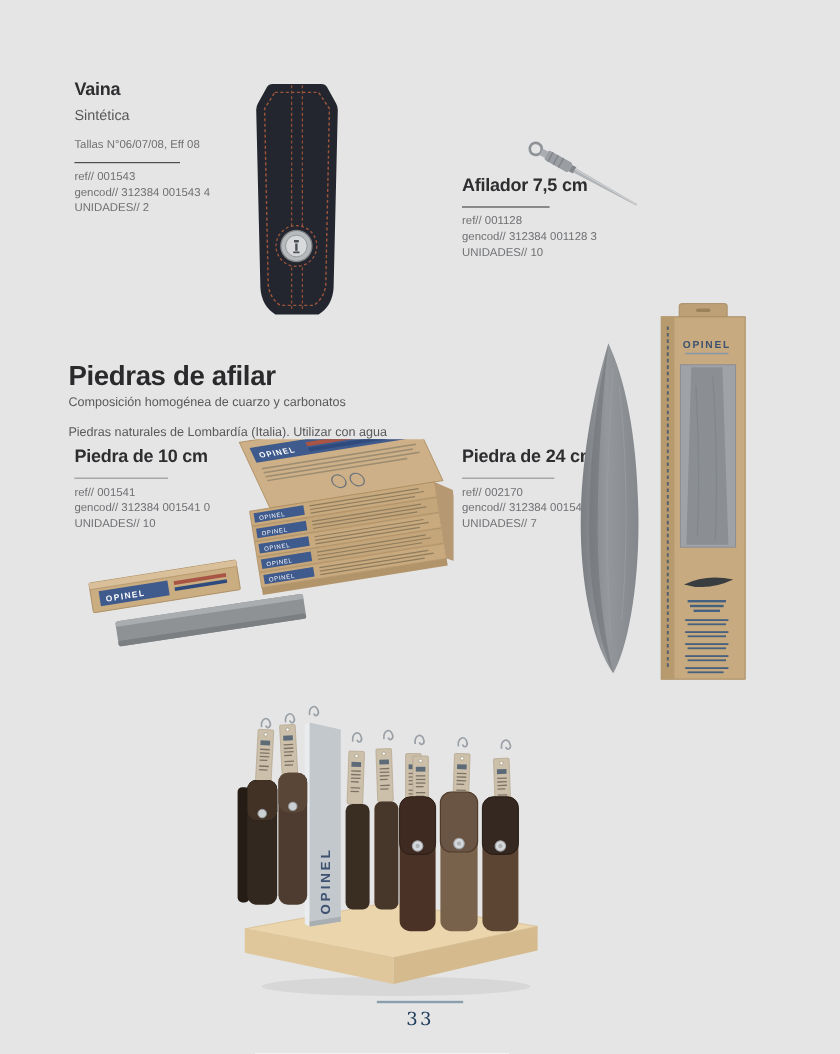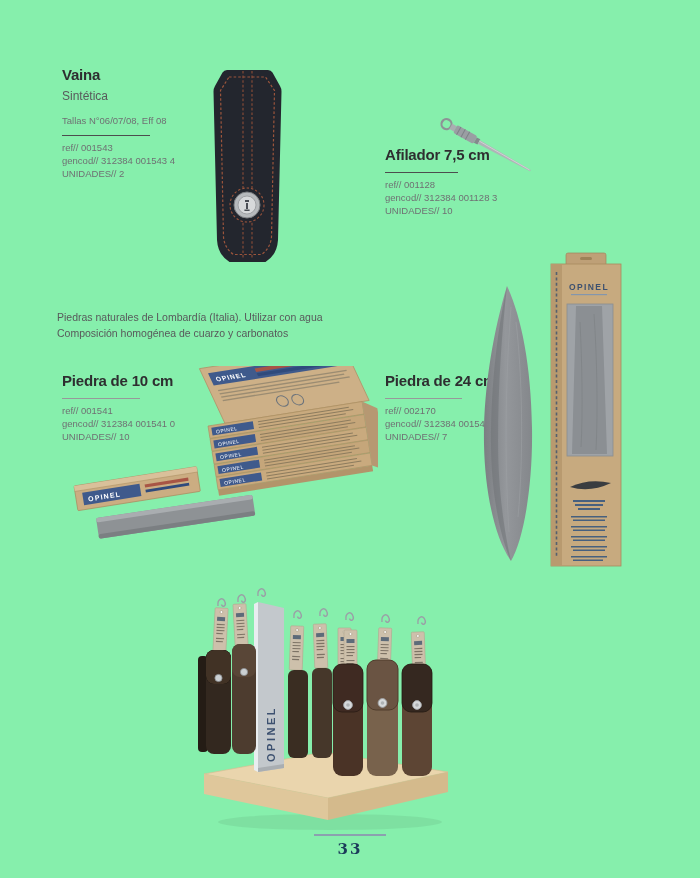--- a/index.html
+++ b/index.html
@@ -1,35 +1,35 @@
 <!DOCTYPE html>
 <html><head>
 <meta charset="utf-8">
 <style>
   html,body{margin:0;padding:0;background:#ffffff;}
   .page{
-    position:relative;width:700px;height:878px;background:#86efac;
+    position:relative;width:700px;height:878px;background:#e5e5e5;
     font-family:"Liberation Sans",sans-serif;overflow:hidden;
   }
   .abs{position:absolute;}
   
   .prod-title{font-size:15px;font-weight:bold;color:#2e2e30;letter-spacing:-.2px;margin:0;}
   .prod-sub{font-size:12px;color:#58595b;margin:6px 0 12px 0;}
   .prod-small{font-size:9.5px;color:#6f7073;margin:4px 0 0 0;}
   .rule-dark{border:none;border-top:1.5px solid #4c4c4e;width:88px;margin:9px 0 5px 0;}
   .rule-light{border:none;border-top:1px solid #97989a;width:78px;margin:9px 0 5px 0;}
   .ref-line{font-size:9.5px;color:#6f7073;margin:0;line-height:13px;}
   .section-title{font-size:23px;font-weight:bold;color:#2a2a2c;letter-spacing:-.3px;margin:0;}
   .section-desc{font-size:10.5px;color:#58595b;margin:5px 0 0 0;line-height:15px;}
   .big-title{font-size:23px;font-weight:bold;color:#2a2a2c;letter-spacing:-.3px;margin:0;}
   .most-line{font-size:12.5px;color:#58595b;margin:0;line-height:18px;}
   
   .footer{position:absolute;left:0;right:0;top:834px;text-align:center;}
   .footer-rule{display:block;width:72px;height:2px;background:#8ba0af;margin:0 auto 4px auto;}
-  .footer-num{font-family:"DejaVu Serif",serif;font-size:15px;font-weight:bold;color:#1b3a5a;letter-spacing:2px;margin-top:30px;}
+  .footer-num{font-family:"DejaVu Serif",serif;font-size:15px;font-weight:normal;color:#1b3a5a;letter-spacing:2px;margin-top:30px;}
   svg{display:block;}
   svg text{font-family:"Liberation Sans",sans-serif;}
 </style>
 </head>
 <body>
 
 <div class="page">
 
   <div class="abs" style="left:62px;top:66px;width:170px;">
     <h3 class="prod-title">Vaina</h3>
@@ -68,22 +68,23 @@
 
   <div class="abs" style="left:385px;top:146px;width:180px;">
     <h3 class="prod-title">Afilador 7,5 cm</h3>
     <hr class="rule-dark" style="width:73px;">
     <p class="ref-line">ref// 001128</p>
     <p class="ref-line">gencod// 312384 001128 3</p>
     <p class="ref-line">UNIDADES// 10</p>
   </div>
 
   <div class="abs" style="left:57px;top:300px;width:360px;">
+    <h2 class="section-title">Piedras de afilar</h2>
+    <p class="section-desc" style="margin-top:1px;">Composición homogénea de cuarzo y carbonatos</p>
     <p class="section-desc" style="margin-top:10px;">Piedras naturales de Lombardía (Italia). Utilizar con agua</p>
-    <p class="section-desc" style="margin-top:1px;">Composición homogénea de cuarzo y carbonatos</p>
   </div>
 
   <div class="abs" style="left:62px;top:372px;width:170px;">
     <h3 class="prod-title">Piedra de 10 cm</h3>
     <hr class="rule-light">
     <p class="ref-line">ref// 001541</p>
     <p class="ref-line">gencod// 312384 001541 0</p>
     <p class="ref-line">UNIDADES// 10</p>
   </div>
 

